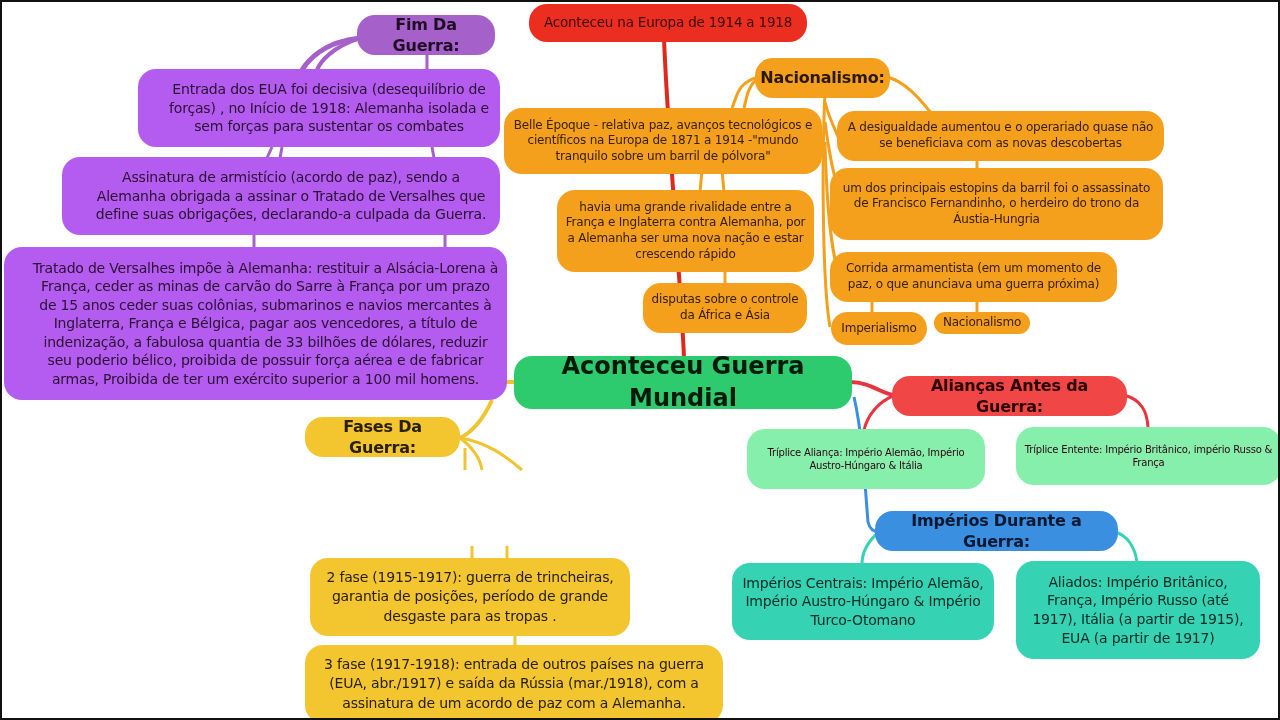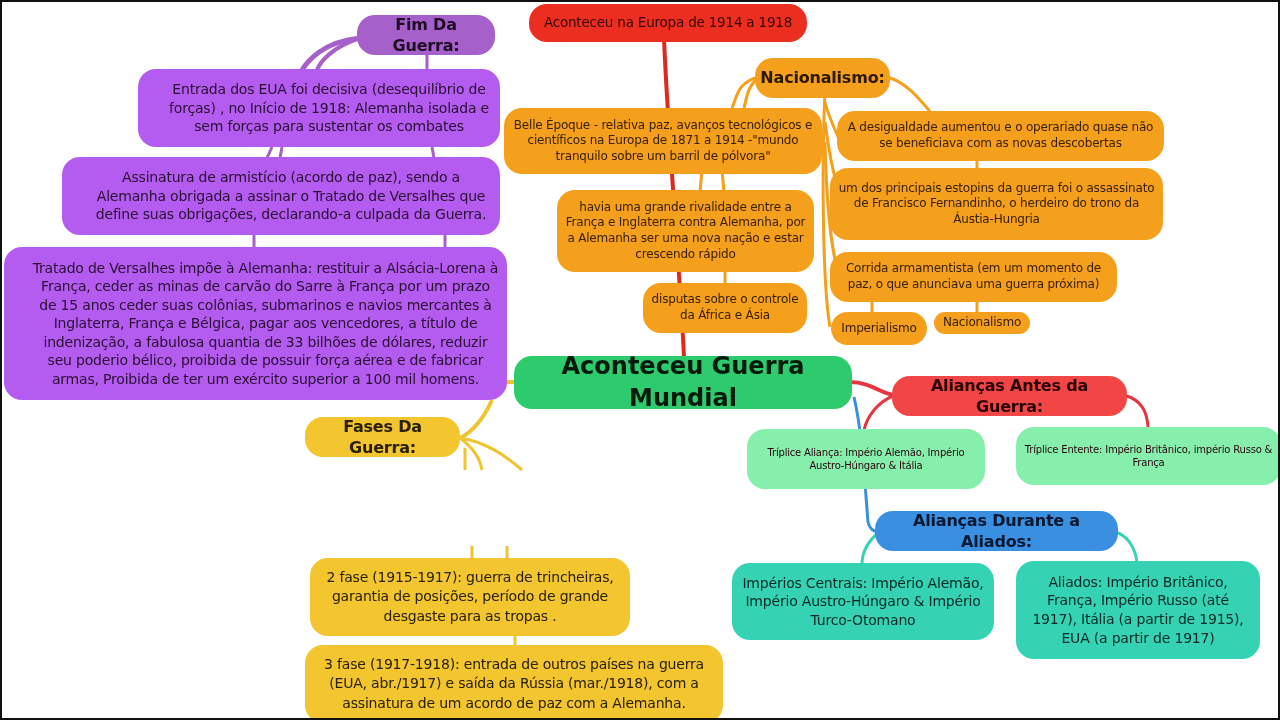--- a/index.html
+++ b/index.html
@@ -112,21 +112,21 @@
   <div class="node orange" style="left:555px; top:188px; width:257px; height:82px;">
     <span>havia uma grande rivalidade entre a França e Inglaterra contra Alemanha, por a Alemanha ser uma nova nação e estar crescendo rápido</span>
   </div>
   <div class="node orange" style="left:641px; top:281px; width:164px; height:50px;">
     <span>disputas sobre o controle da África e Ásia</span>
   </div>
   <div class="node orange" style="left:835px; top:109px; width:327px; height:50px;">
     <span>A desigualdade aumentou e o operariado quase não se beneficiava com as novas descobertas</span>
   </div>
   <div class="node orange" style="left:828px; top:166px; width:333px; height:72px;">
-    <span>um dos principais estopins da guerra foi o assassinato de Francisco Fernandinho, o herdeiro do trono da Áustia-Hungria</span>
+    <span>um dos principais estopins da barril foi o assassinato de Francisco Fernandinho, o herdeiro do trono da Áustia-Hungria</span>
   </div>
   <div class="node orange" style="left:828px; top:250px; width:287px; height:50px;">
     <span>Corrida armamentista (em um momento de paz, o que anunciava uma guerra próxima)</span>
   </div>
   <div class="node orange" style="left:829px; top:310px; width:96px; height:33px;">
     <span>Imperialismo</span>
   </div>
   <div class="node orange" style="left:932px; top:310px; width:96px; height:22px;">
     <span>Nacionalismo</span>
   </div>
@@ -149,21 +149,21 @@
     <span>Alianças Antes da Guerra:</span>
   </div>
   <div class="node crimson" style="left:745px; top:427px; width:238px; height:60px;">
     <span>Tríplice Aliança: Império Alemão, Império Austro-Húngaro &amp; Itália</span>
   </div>
   <div class="node crimson" style="left:1014px; top:425px; width:265px; height:58px;">
     <span>Tríplice Entente: Império Britânico, império Russo &amp; França</span>
   </div>
 
   <div class="node title blue-title" style="left:873px; top:509px; width:243px; height:40px;">
-    <span>Alianças Durante a Aliados:</span>
+    <span>Impérios Durante a Guerra:</span>
   </div>
   <div class="node teal" style="left:730px; top:561px; width:262px; height:77px;">
     <span>Impérios Centrais: Império Alemão, Império Austro-Húngaro &amp; Império Turco-Otomano</span>
   </div>
   <div class="node teal" style="left:1014px; top:559px; width:244px; height:98px;">
     <span>Aliados: Império Britânico, França, Império Russo (até 1917), Itália (a partir de 1915), EUA (a partir de 1917)</span>
   </div>
 
 </div>
 

